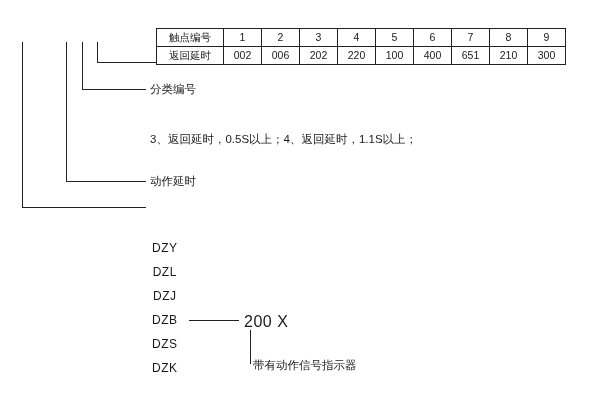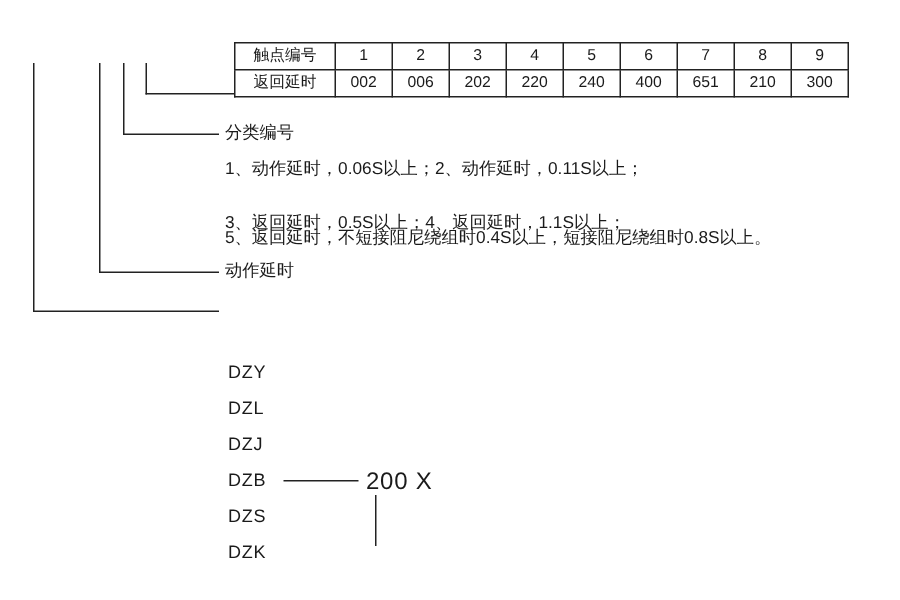--- a/index.html
+++ b/index.html
@@ -74,20 +74,21 @@
   }
 
   
   .blist {
     position: absolute;
     left: 152px;
     top: 236px;
     font-size: 12px;
     line-height: 24px;
     letter-spacing: 0.5px;
+    text-align: center;
   }
   .blist div { height: 24px; }
 
   .b200 {
     position: absolute;
     left: 244px;
     top: 313px;
     font-size: 16px;
     letter-spacing: 0.5px;
     white-space: nowrap;
@@ -119,21 +120,21 @@
       <td class="cell">7</td>
       <td class="cell">8</td>
       <td class="cell">9</td>
     </tr>
     <tr>
       <td class="hdr">返回延时</td>
       <td class="cell">002</td>
       <td class="cell">006</td>
       <td class="cell">202</td>
       <td class="cell">220</td>
-      <td class="cell">240</td>
+      <td class="cell">100</td>
       <td class="cell">400</td>
       <td class="cell">651</td>
       <td class="cell">210</td>
       <td class="cell">300</td>
     </tr>
   </tbody>
     </table>
 
   <div class="line v" style="left:97px; top:42px; height:21px;"></div>
   <div class="line h" style="left:97px; top:62px; width:59px;"></div>
@@ -141,34 +142,33 @@
   <div class="line v" style="left:82px; top:42px; height:48px;"></div>
   <div class="line h" style="left:82px; top:89px; width:64px;"></div>
 
   <div class="line v" style="left:66px; top:42px; height:140px;"></div>
   <div class="line h" style="left:66px; top:181px; width:80px;"></div>
 
   <div class="line v" style="left:22px; top:42px; height:166px;"></div>
   <div class="line h" style="left:22px; top:207px; width:124px;"></div>
 
   <div class="note" style="left:150px; top:82px;">分类编号</div>
-  <div class="note" style="left:150px; top:106px;">1、动作延时，0.06S以上；2、动作延时，0.11S以上；</div>
-  <div class="note" style="left:150px; top:142px;text-align:center;">3、返回延时，0.5S以上；4、返回延时，1.1S以上；</div>
-  <div class="note" style="left:150px; top:152px;">5、返回延时，不短接阻尼绕组时0.4S以上，短接阻尼绕组时0.8S以上。</div>
+  <div class="note" style="left:150px; top:132px;text-align:center;">3、返回延时，0.5S以上；4、返回延时，1.1S以上；</div>
   <div class="note" style="left:150px; top:174px;">动作延时</div>
 
   <div class="blist">
     <div>DZY</div>
     <div>DZL</div>
     <div>DZJ</div>
     <div>DZB</div>
     <div>DZS</div>
     <div>DZK</div>
   </div>
 
   <div class="line h" style="left:189px; top:320px; width:50px;"></div>
 
   <div class="b200">200  X</div>
 
   <div class="line v" style="left:250px; top:330px; height:34px;"></div>
 
+  <div class="indicator">带有动作信号指示器</div>
 
 </div>
 
 </body></html>

